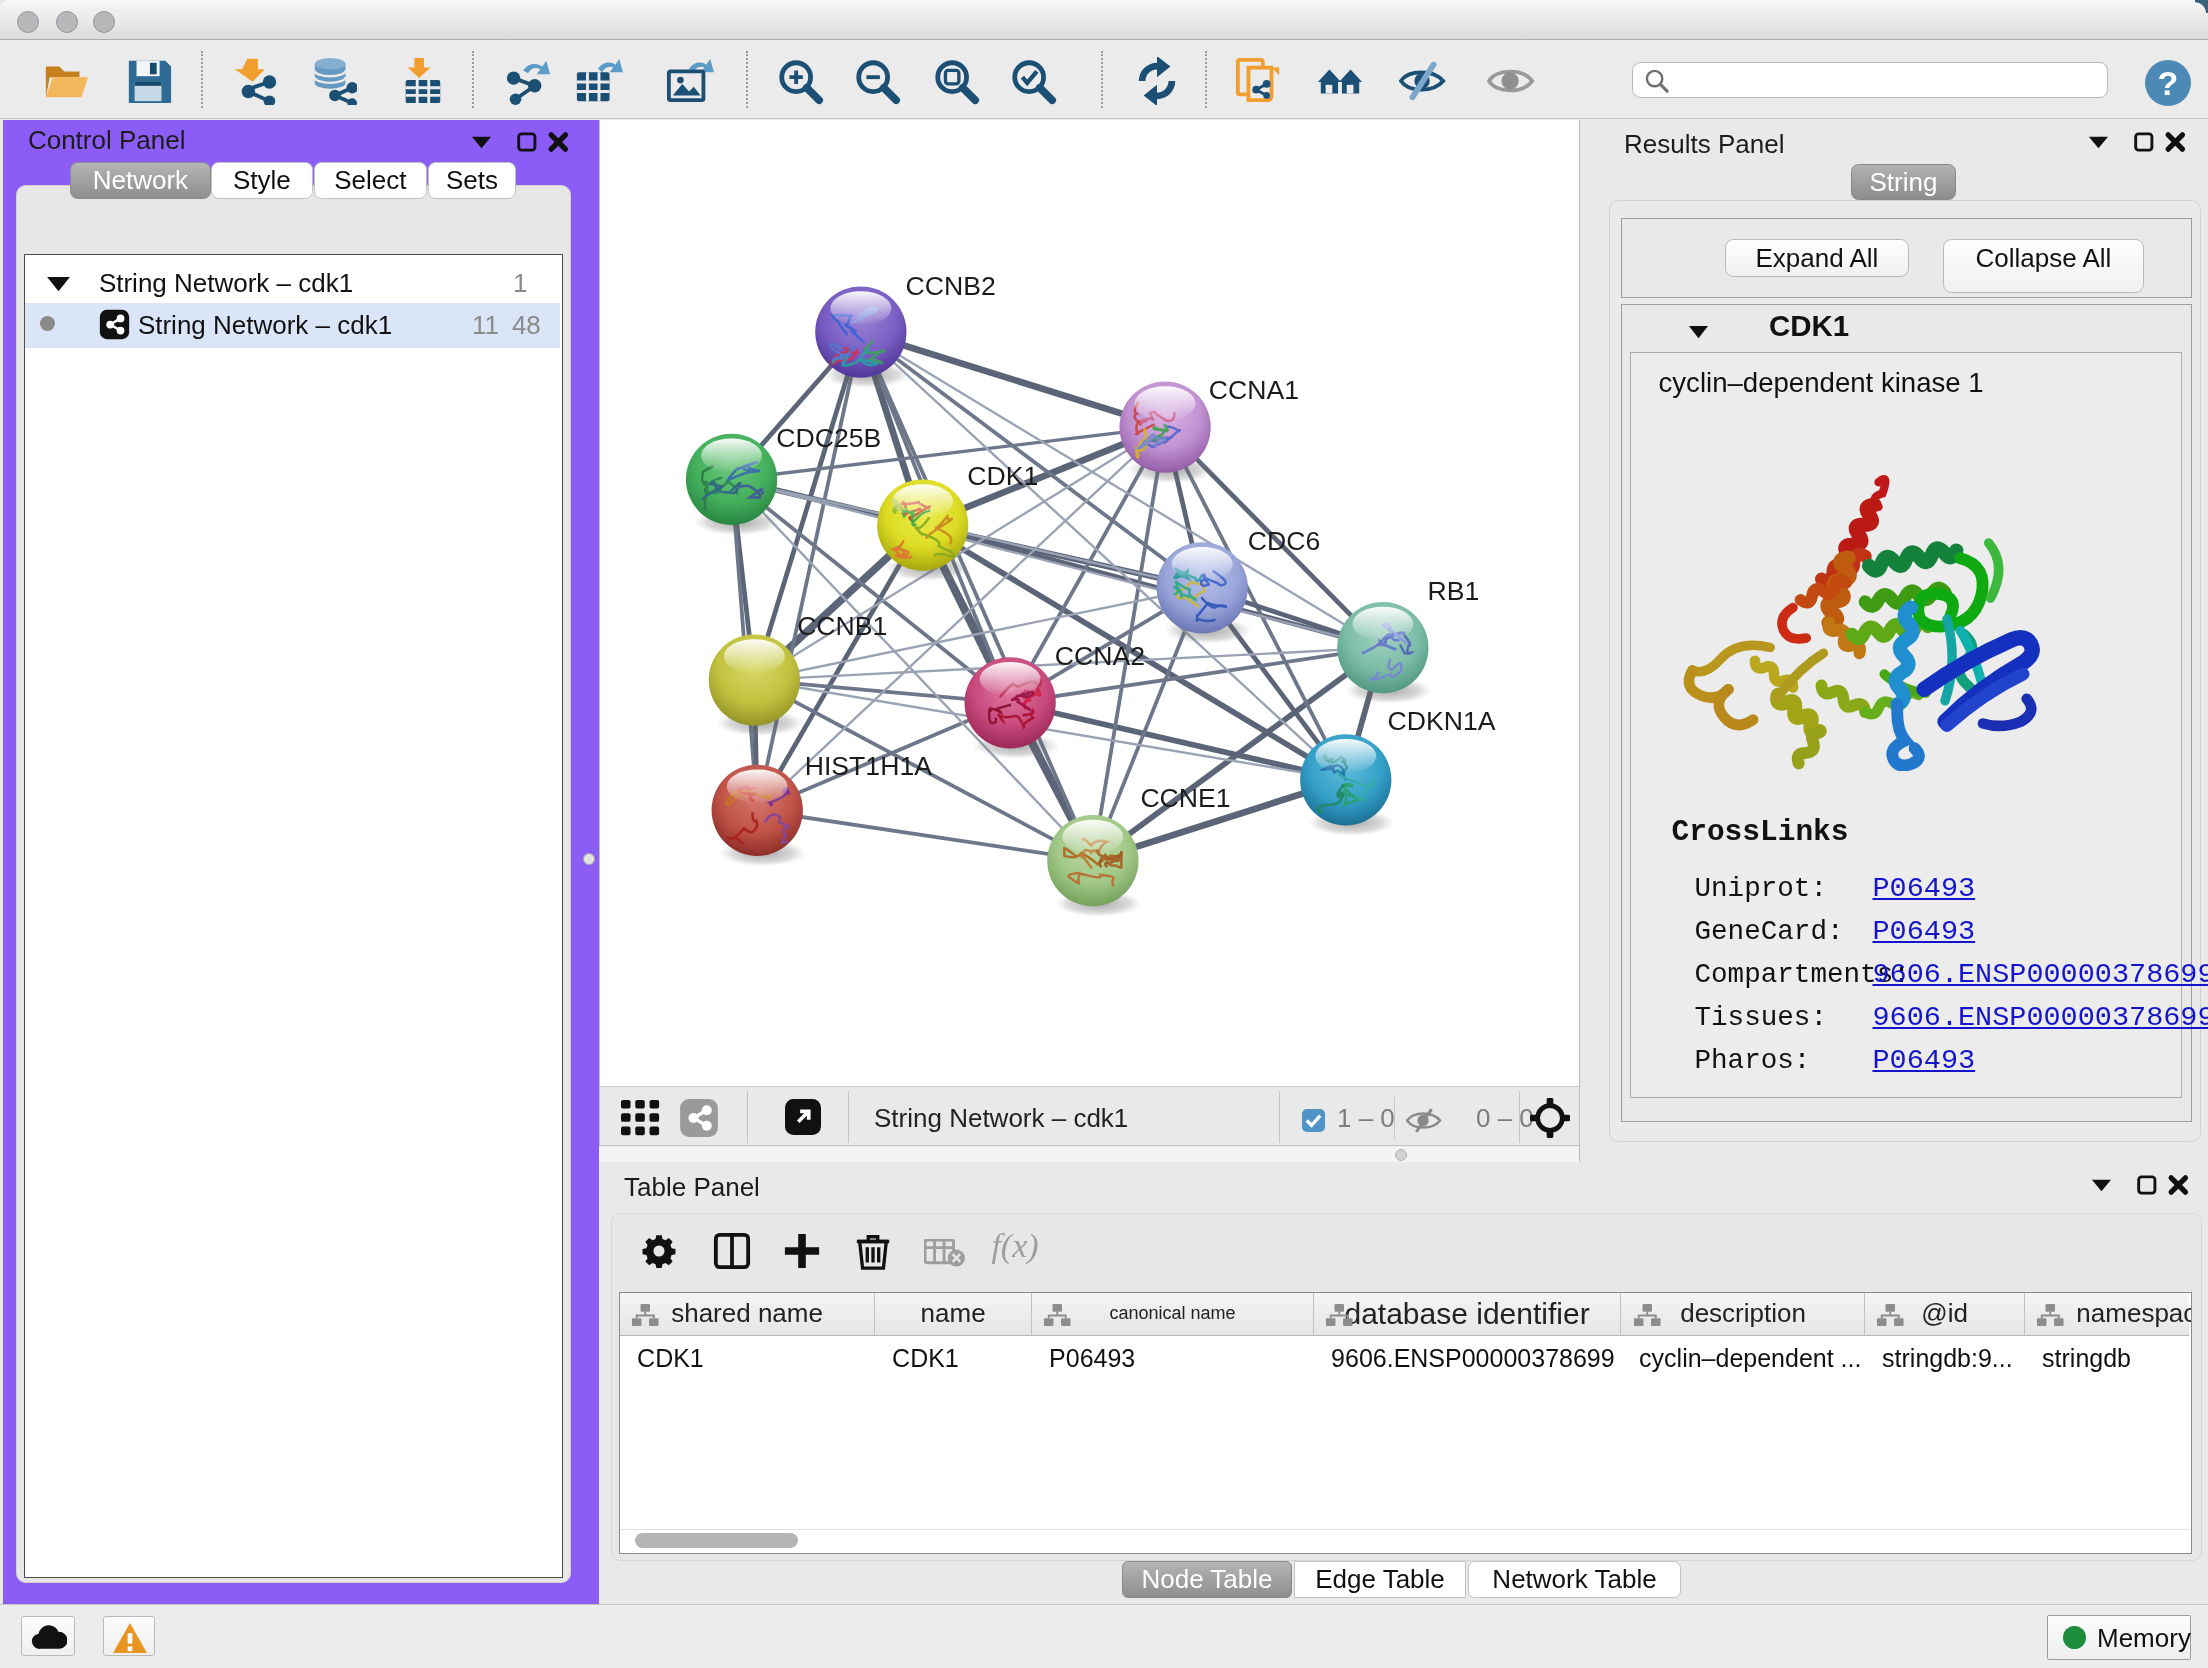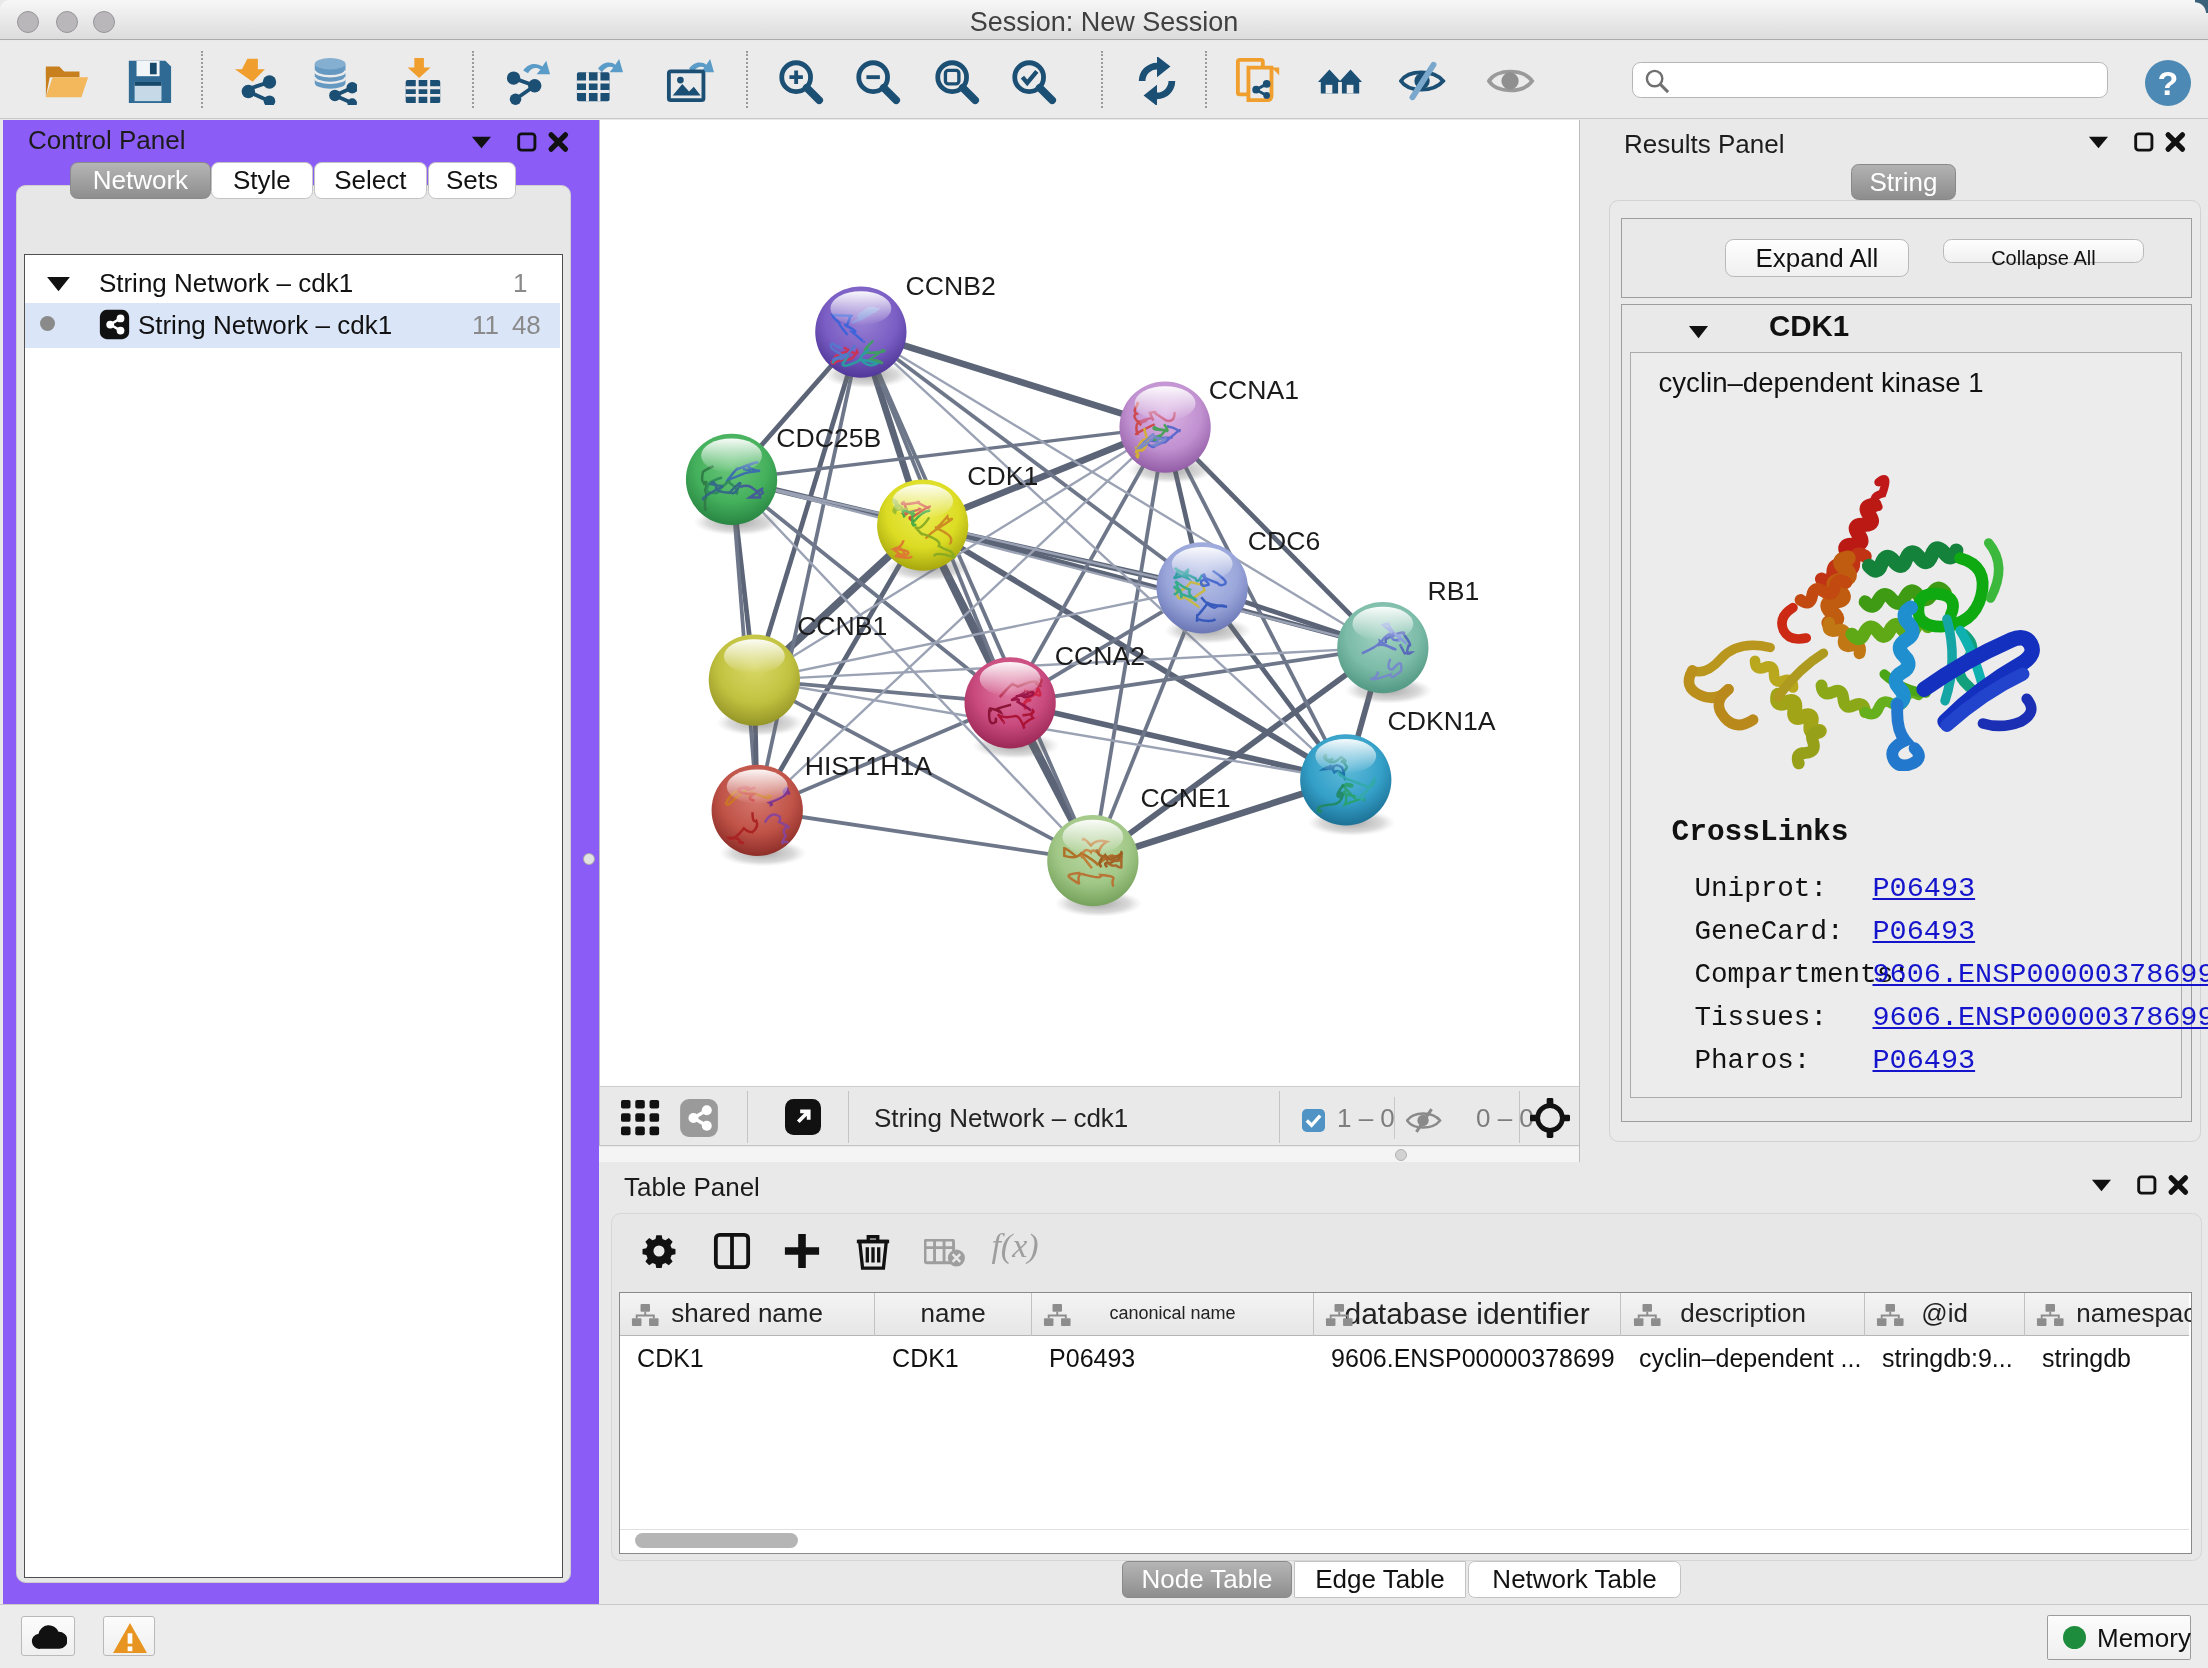--- a/index.html
+++ b/index.html
@@ -53,21 +53,20 @@
   a.lnk { color:#1414cc; text-decoration:underline; }
   .serif { font-family:Liberation Mono, monospace; }
 </style>
 </head>
 <body>
 
 <div class="abs" id="titlebar">
   <div class="tl" style="left:17px;"></div>
   <div class="tl" style="left:56px;"></div>
   <div class="tl" style="left:93px;"></div>
-  <div id="wtitle">Session: New Session</div>
 </div>
 
 <div class="abs" id="toolbar">
   <div class="tsep" style="left:201px"></div>
   <div class="tsep" style="left:472px"></div>
   <div class="tsep" style="left:746px"></div>
   <div class="tsep" style="left:1101px"></div>
   <div class="tsep" style="left:1205px"></div>
 
   <svg class="ticon" style="left:43px" viewBox="0 0 50 50">
@@ -552,22 +551,22 @@
     <path d="M85 4 L100 19 M100 4 L85 19" stroke="#111" stroke-width="5.5" stroke-linecap="round"></path>
   </svg>
   <div style="position:absolute;left:271px;top:44px;width:105px;height:36px;border-radius:7.6px;
     background:linear-gradient(#b2b2b2,#8d8d8d);border:1px solid #888;color:#fff;
     font-size:26px;text-align:center;line-height:34px">String</div>
   <div style="position:absolute;left:28.5px;top:80px;width:592px;height:942px;background:#eaeaea;
     border:1px solid #d2d2d2;border-radius:9.5px">
     <div style="position:absolute;left:11.4px;top:17px;width:571px;height:80px;border:1px solid #9e9e9e;background:#e9e9e9">
       <div style="position:absolute;left:103px;top:20px;width:184px;height:38px;background:linear-gradient(#fefefe,#f0f0f0);
         border:1px solid #b9b9b9;border-radius:8.6px;font-size:26px;text-align:center;line-height:36px;color:#111">Expand All</div>
-      <div style="position:absolute;left:321px;top:20px;width:201px;height:24px;background:linear-gradient(#fefefe,#f0f0f0);
-        border:1px solid #b9b9b9;border-radius:8.6px;font-size:20px;text-align:center;line-height:36px;color:#111">Collapse All</div>
+      <div style="position:absolute;left:321px;top:20px;width:201px;height:54px;background:linear-gradient(#fefefe,#f0f0f0);
+        border:1px solid #b9b9b9;border-radius:8.6px;font-size:26px;text-align:center;line-height:36px;color:#111">Collapse All</div>
     </div>
     <div style="position:absolute;left:11.4px;top:103px;width:571px;height:818px;border:1px solid #9e9e9e;background:#e9e9e9">
       <svg style="position:absolute;left:66px;top:20px" width="21" height="14.3" viewBox="0 0 22 15">
           <path d="M1 1 L21 1 11 14 z" fill="#111"></path>
         </svg>
       <div style="position:absolute;left:147px;top:3.8px;font-size:29.5px;font-weight:bold;color:#111">CDK1</div>
       <div style="position:absolute;left:8.6px;top:47px;width:552px;height:746px;border:1px solid #ababab;background:#ececec">
         <div style="position:absolute;left:27px;top:14.3px;font-size:27.6px;color:#111">cyclin–dependent kinase 1</div>
         <svg style="position:absolute;left:48px;top:114px" width="361" height="304" viewBox="0 0 380 320">
             <path d="M210 16 q12 -10 4 12 q-14 4 -4 14" fill="none" stroke="#c01818" stroke-width="8.8" stroke-linecap="round"></path>

